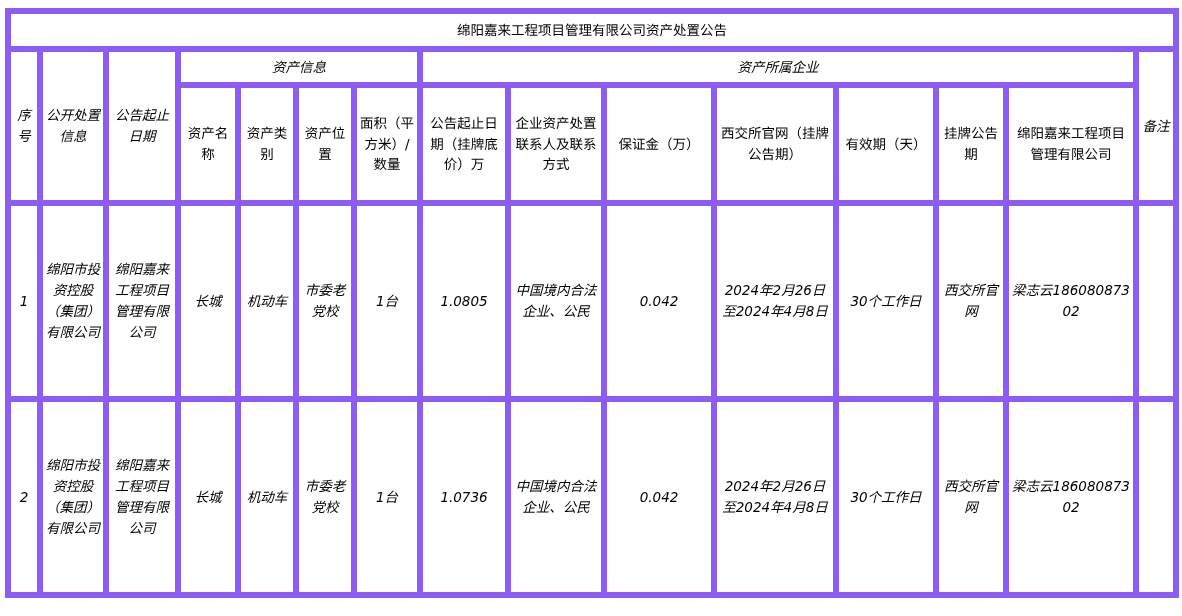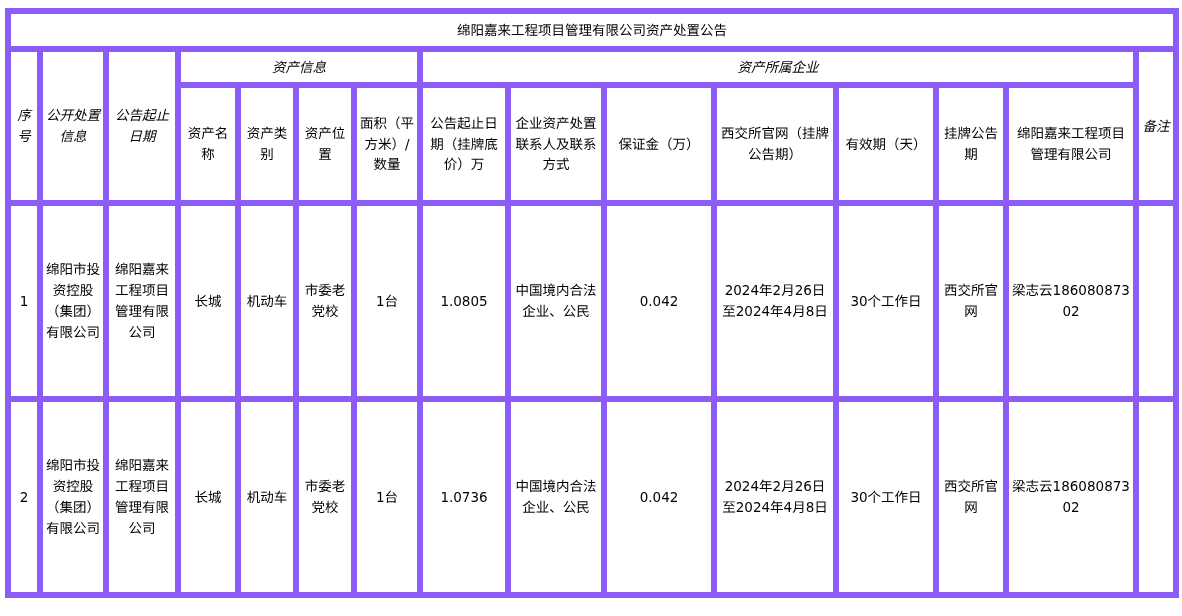--- a/index.html
+++ b/index.html
@@ -45,20 +45,21 @@
   }
   .group-cell {
     height: 36px;
     font-style: italic;
   }
   .head-cell {
     height: 118px;
   }
   .body-row td {
     height: 196px;
+    font-style: italic;
   }
   
   col.c-seq        { width: 32px; }
   col.c-group      { width: 66px; }
   col.c-belong     { width: 72px; }
   col.c-name       { width: 60px; }
   col.c-type       { width: 58px; }
   col.c-loc        { width: 58px; }
   col.c-area       { width: 66px; }
   col.c-price      { width: 88px; }

